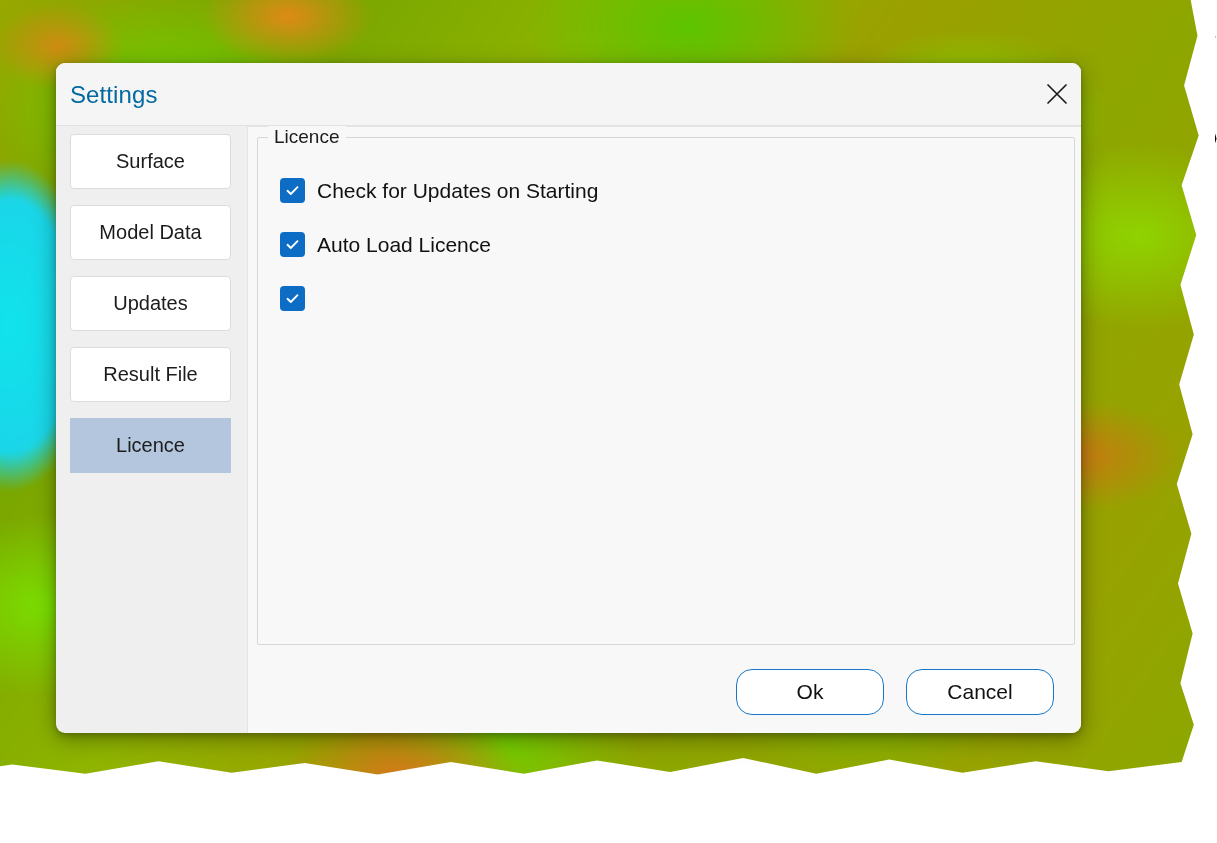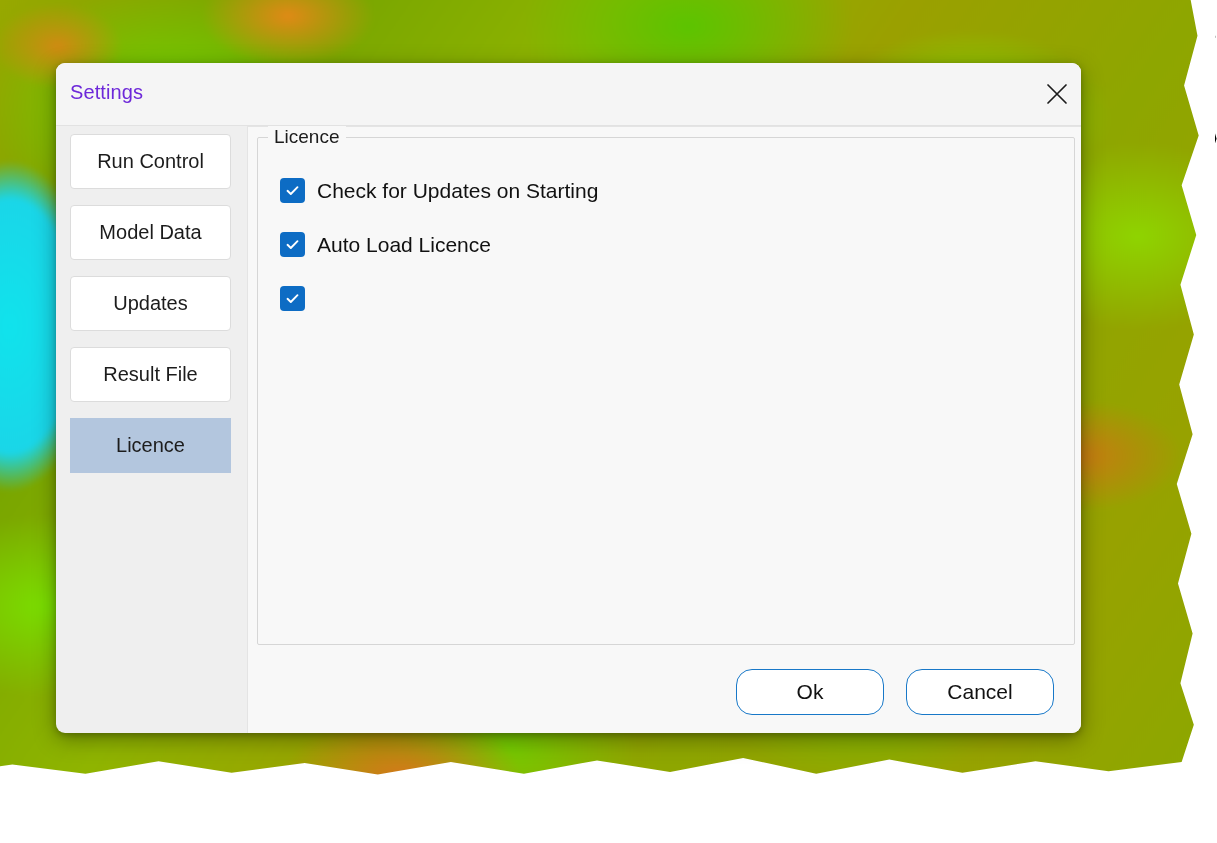--- a/index.html
+++ b/index.html
@@ -121,22 +121,22 @@
   .titlebar {
     position: relative;
     height: 62px;
     background: #f5f5f5;
     border-bottom: 1px solid #e2e2e2;
   }
   .title-text {
     position: absolute;
     left: 14px;
     top: 18px;
-    font-size: 20px;
-    color: #6d28d9;
+    font-size: 24px;
+    color: #0369a1;
     letter-spacing: 0.1px;
   }
   .close-btn {
     position: absolute;
     right: 0;
     top: 0;
     width: 48px;
     height: 61px;
     display: flex;
     align-items: center;
@@ -286,21 +286,21 @@
             <path d="M2 2 L20 20 M20 2 L2 20" stroke="#1c1c1c" stroke-width="1.7" fill="none" stroke-linecap="round"></path>
           </svg>
         </span>
       </div>
     </div>
 
     <div class="body">
 
       <div class="sidebar">
         <div class="side-btn">
-          <span>Run Control</span>
+          <span>Surface</span>
         </div>
         <div class="side-btn">
           <span>Model Data</span>
         </div>
         <div class="side-btn">
           <span>Updates</span>
         </div>
         <div class="side-btn">
           <span>Result File</span>
         </div>

